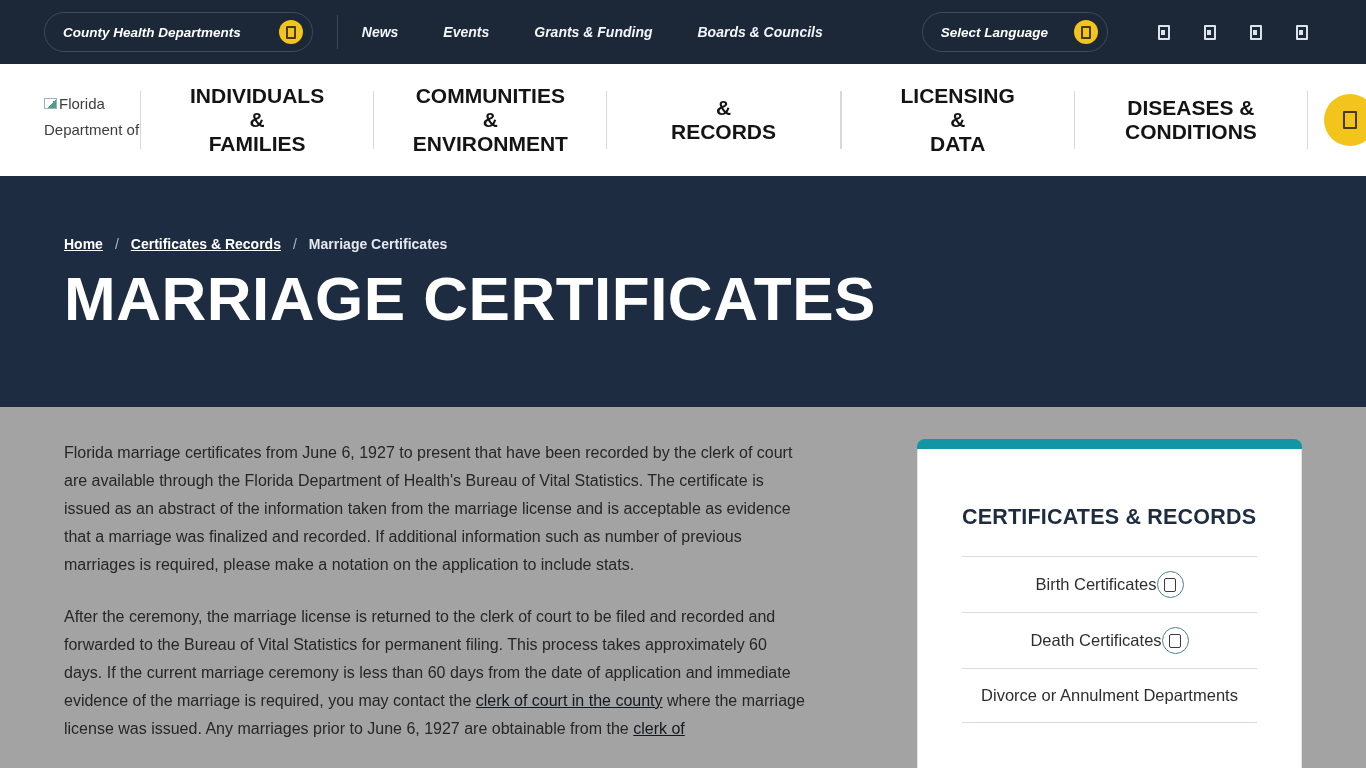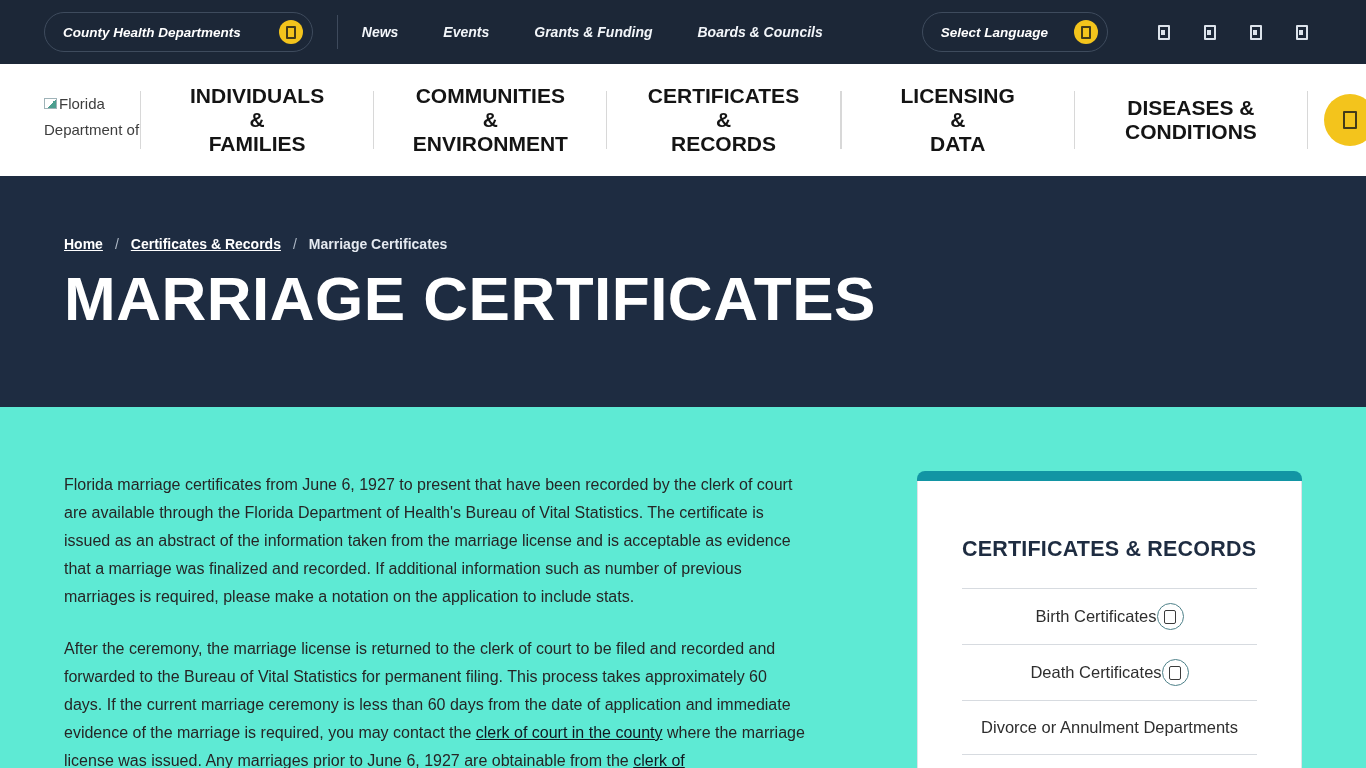--- a/index.html
+++ b/index.html
@@ -48,22 +48,22 @@
   
   .hero { height:231px; background:#1e2c41; padding:60px 0 0 64px; }
   .breadcrumb { display:flex; align-items:flex-end; gap:12px; font-size:14px; }
   .crumb-link { color:#ffffff; font-weight:bold; text-decoration:underline; cursor:pointer; }
   .crumb-sep { color:#aeb9c6; }
   .crumb-current { color:#e4e9f0; font-weight:600; }
   .hero-title { margin-top:14px; font-size:62px; font-weight:800; color:#ffffff;
     letter-spacing:.5px; line-height:1.05; }
 
   
-  .content { background:#5eead4; display:flex; justify-content:space-between;
-    align-items:flex-start; padding:64px 64px 0 64px; height:362px; }
+  .content { background:#a3a3a3; display:flex; justify-content:space-between;
+    align-items:flex-start; padding:32px 64px 0 64px; height:362px; }
   .main-col { width:742px; font-size:16px; line-height:28px; color:#262626; }
   .main-col p + p { margin-top:24px; }
   .body-link { font-weight:normal; color:#101820; text-decoration:underline; cursor:pointer; }
 
   .side-col { width:385px; flex:none; }
   .side-topbar { height:10px; background:#1295a4; border-radius:8px 8px 0 0; }
   .side-card { background:#ffffff; border:1px solid #dfe3e8; border-top:none;
     padding:56px 44px 30px 44px; height:420px; }
   .side-heading { font-size:21.5px; font-weight:700; color:#1e2c41; letter-spacing:.2px; }
   .side-list { margin-top:26px; }
@@ -126,21 +126,20 @@
 
   <div class="nav-divider"></div>
   <div class="nav-item">
     <span>COMMUNITIES</span>
     <span>&amp;</span>
     <span>ENVIRONMENT</span>
   </div>
 
   <div class="nav-divider"></div>
   <div class="nav-item">
-    <span>CERTIFICATES</span>
     <span>&amp;</span>
     <span>RECORDS</span>
   </div>
 
   <div class="nav-divider"></div>
 
   <div class="nav-divider"></div>
   <div class="nav-item">
     <span>LICENSING</span>
     <span>&amp;</span>

